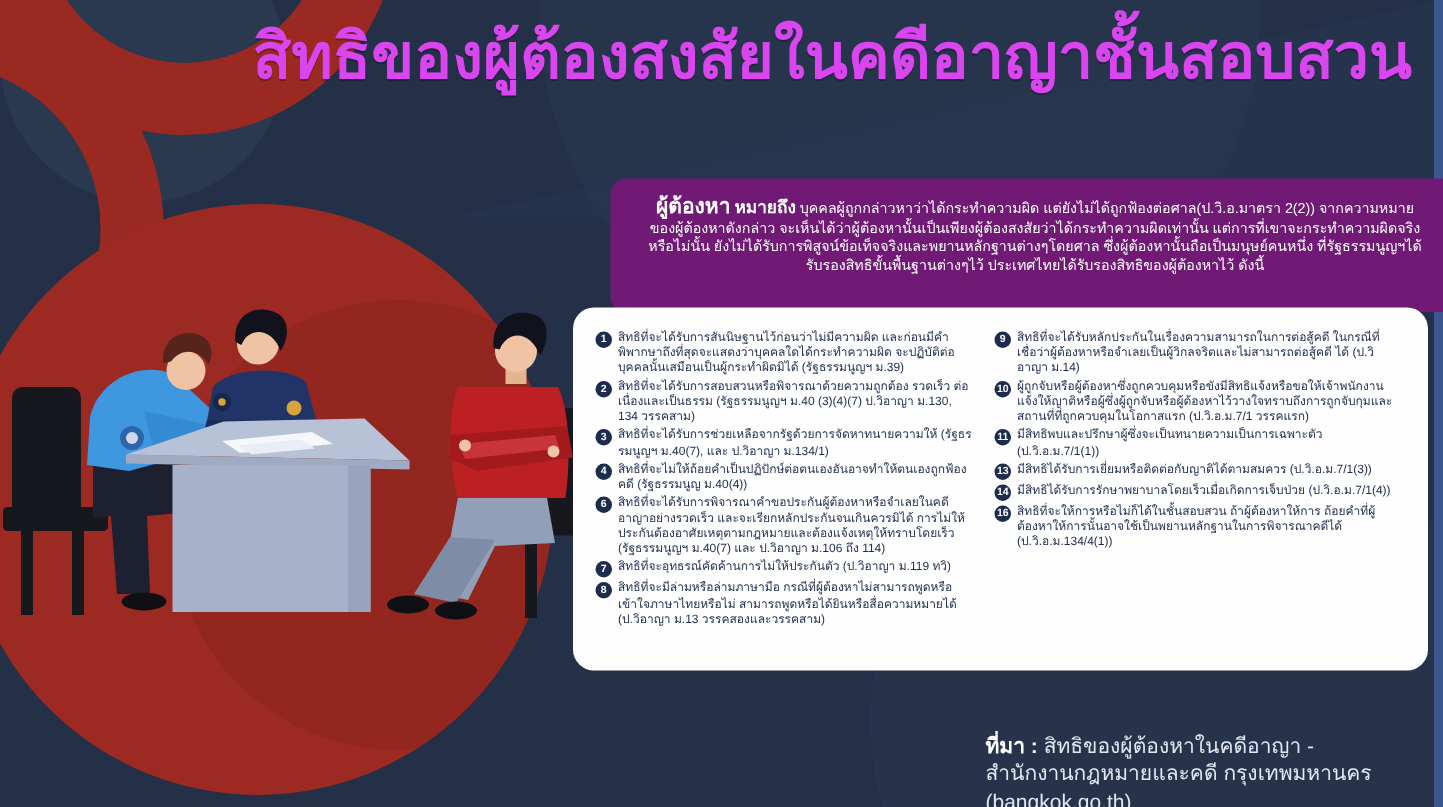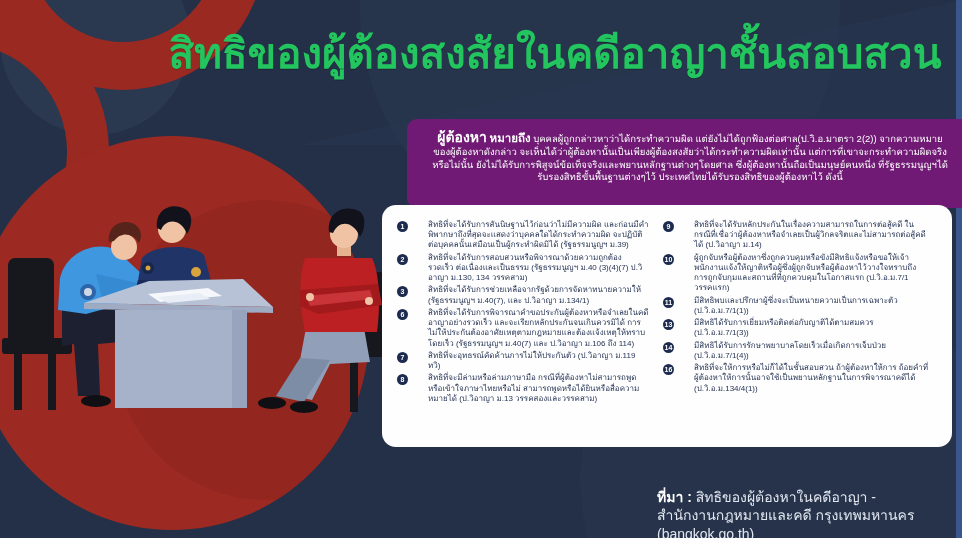--- a/index.html
+++ b/index.html
@@ -5,42 +5,42 @@
   html,body{margin:0;padding:0;}
   body{
     width:962px;height:538px;overflow:hidden;
     font-family:"Liberation Sans", sans-serif;
     background:#243048;
   }
   #canvas{position:relative;width:962px;height:538px;background:#243048;overflow:hidden;}
   .bg-decor{position:absolute;left:0;top:0;z-index:0;}
   .illustration{position:absolute;left:0;top:100px;z-index:1;}
   .title{
-    position:absolute;left:160px;top:28px;width:790px;z-index:2;
-    color:#22c55e;font-size:42px;font-weight:700;text-align:center;
+    position:absolute;left:160px;top:12px;width:790px;z-index:2;
+    color:#d946ef;font-size:42px;font-weight:700;text-align:center;
     letter-spacing:0px;line-height:1.25;
     text-shadow:0 1px 0 rgba(0,0,0,.25);
   }
   .def-box{
     position:absolute;left:385px;top:119px;width:566px;height:89px;z-index:2;
     background:#701a75;border-radius:10px;box-sizing:border-box;
     padding:9px 22px 6px 22px;color:#ffffff;text-align:center;
     font-size:9.5px;line-height:1.3;margin-left:22px;
   }
   .def-term{font-weight:700;font-size:14px;}
   .def-means{font-weight:700;font-size:11.5px;}
   .rights-panel{
     position:absolute;left:382px;top:205px;width:570px;height:242px;z-index:2;
     background:#fefefe;border-radius:14px;box-sizing:border-box;
     padding:15px 12px 10px 15px;display:flex;gap:14px;overflow:hidden;
   }
   .col{display:flex;flex-direction:column;}
   .col-left{width:252px;flex:0 0 auto;}
   .col-right{width:266px;flex:0 0 auto;}
-  .item{display:flex;gap:20px;margin-bottom:2px;color:#1d2c4e;}
+  .item{display:flex;gap:4px;margin-bottom:2px;color:#1d2c4e;}
   .badge{
     flex:0 0 auto;width:11px;height:11px;border-radius:50%;
     background:#1d2c4e;color:#ffffff;font-size:7px;font-weight:700;
     display:flex;align-items:center;justify-content:center;margin-top:1px;
   }
   .itext{font-size:8px;line-height:1.28;overflow-wrap:break-word;}
   .source{
     position:absolute;left:657px;top:488px;width:262px;z-index:2;
     color:#e2e8f1;font-size:14px;line-height:1.32;
   }
@@ -152,20 +152,24 @@
       </div>
       <div class="item">
         <span class="badge">2</span>
         <span class="itext">สิทธิที่จะได้รับการสอบสวนหรือพิจารณาด้วยความถูกต้อง รวดเร็ว ต่อเนื่องและเป็นธรรม (รัฐธรรมนูญฯ ม.40 (3)(4)(7) ป.วิอาญา ม.130, 134 วรรคสาม)</span>
       </div>
       <div class="item">
         <span class="badge">3</span>
         <span class="itext">สิทธิที่จะได้รับการช่วยเหลือจากรัฐด้วยการจัดหาทนายความให้ (รัฐธรรมนูญฯ ม.40(7), และ ป.วิอาญา ม.134/1)</span>
       </div>
       <div class="item">
+        <span class="badge">4</span>
+        <span class="itext">สิทธิที่จะไม่ให้ถ้อยคำเป็นปฏิปักษ์ต่อตนเองอันอาจทำให้ตนเองถูกฟ้องคดี (รัฐธรรมนูญ ม.40(4))</span>
+      </div>
+      <div class="item">
         <span class="badge">6</span>
         <span class="itext">สิทธิที่จะได้รับการพิจารณาคำขอประกันผู้ต้องหาหรือจำเลยในคดีอาญาอย่างรวดเร็ว และจะเรียกหลักประกันจนเกินควรมิได้ การไม่ให้ประกันต้องอาศัยเหตุตามกฎหมายและต้องแจ้งเหตุให้ทราบโดยเร็ว (รัฐธรรมนูญฯ ม.40(7) และ ป.วิอาญา ม.106 ถึง 114)</span>
       </div>
       <div class="item">
         <span class="badge">7</span>
         <span class="itext">สิทธิที่จะอุทธรณ์คัดค้านการไม่ให้ประกันตัว (ป.วิอาญา ม.119 ทวิ)</span>
       </div>
       <div class="item">
         <span class="badge">8</span>
         <span class="itext">สิทธิที่จะมีล่ามหรือล่ามภาษามือ กรณีที่ผู้ต้องหาไม่สามารถพูดหรือเข้าใจภาษาไทยหรือไม่ สามารถพูดหรือได้ยินหรือสื่อความหมายได้ (ป.วิอาญา ม.13 วรรคสองและวรรคสาม)</span>

